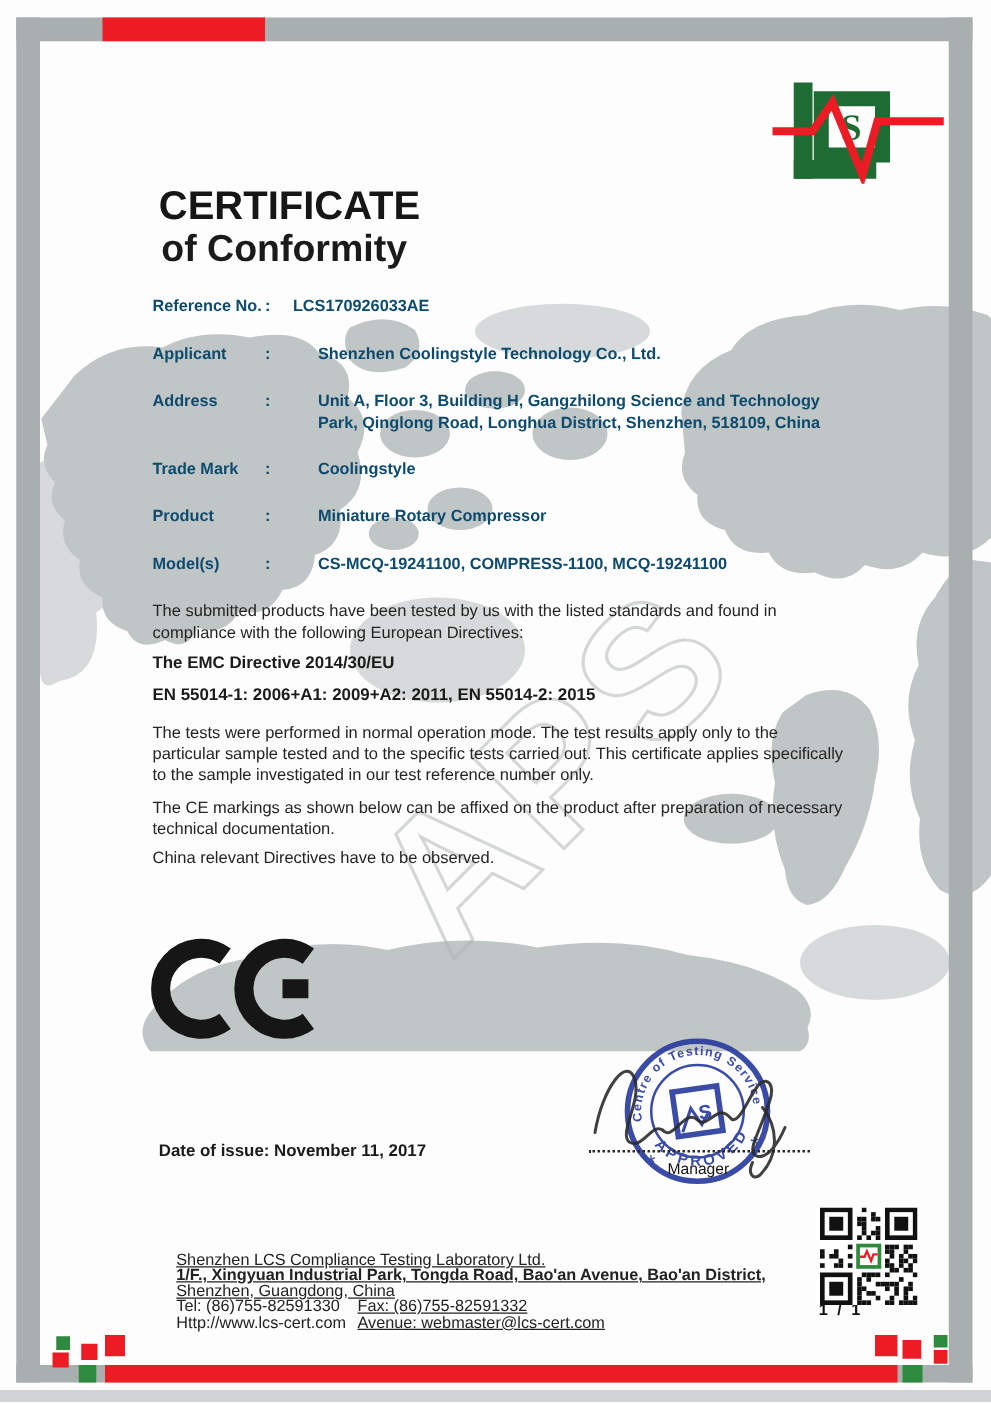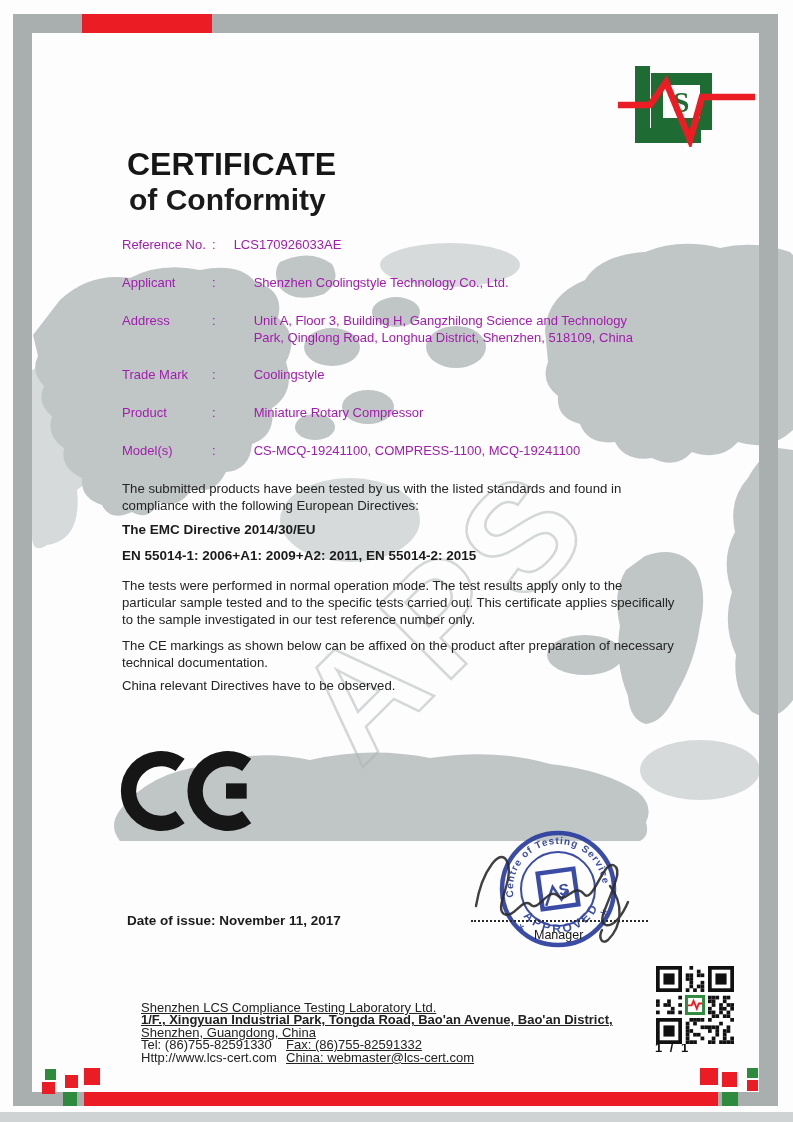--- a/index.html
+++ b/index.html
@@ -15,21 +15,21 @@
   .scan-band{position:absolute;left:0;top:1112px;width:793px;height:10px;background:#cfd3d3;z-index:1;}
 
   
   .map-svg{position:absolute;left:0;top:0;z-index:0;}
 
   
   .content{position:absolute;z-index:2;}
   .title{left:127px;top:146px;font-size:32px;font-weight:bold;letter-spacing:0px;color:#161616;}
   .subtitle{left:129px;top:183px;font-size:30px;font-weight:bold;color:#1a1a1a;}
 
-  .row{position:absolute;left:122px;font-size:13px;font-weight:normal;color:#a21caf;line-height:16.5px;z-index:2;}
+  .row{position:absolute;left:122px;font-size:13px;font-weight:bold;color:#0c4a6e;line-height:16.5px;z-index:2;}
   .row .label{display:inline-block;width:90px;vertical-align:top;}
   .row .colon{display:inline-block;vertical-align:top;}
   .row .value{display:inline-block;vertical-align:top;margin-left:38px;max-width:440px;}
   .row.ref .value{margin-left:18px;}
 
   .para{position:absolute;left:122px;width:555px;font-size:13.2px;line-height:17px;color:#242424;z-index:2;}
   .para.bold{font-weight:bold;color:#1b1b1b;font-size:13.5px;}
 
   .date-line{position:absolute;left:127px;top:913px;font-size:13.5px;font-weight:bold;color:#1b1b1b;z-index:2;}
 
@@ -179,21 +179,21 @@
     </g>
   </svg>
   <div class="sig-line"></div>
   <div class="manager">Manager</div>
 
   <div class="footer">
     <div>Shenzhen LCS Compliance Testing Laboratory Ltd.</div>
     <div class="bold">1/F., Xingyuan Industrial Park, Tongda Road, Bao'an Avenue, Bao'an District,</div>
     <div>Shenzhen, Guangdong, China</div>
     <div class="cols"><span>Tel: (86)755-82591330</span><span>Fax: (86)755-82591332</span></div>
-    <div class="cols"><span>Http://www.lcs-cert.com</span><span>China: webmaster@lcs-cert.com</span></div>
+    <div class="cols"><span>Http://www.lcs-cert.com</span><span>Avenue: webmaster@lcs-cert.com</span></div>
   </div>
   <div class="page-indicator">1 / 1</div>
 
   <svg class="qr" width="78" height="78" viewBox="0 0 21 21">
     <rect x="0" y="0" width="21" height="21" fill="#ffffff"></rect>
     <g id="qr-modules" fill="#111111">
         <rect x="9" y="0" width="1" height="1"></rect>
         <rect x="11" y="1" width="1" height="1"></rect>
         <rect x="8" y="2" width="1" height="1"></rect>
         <rect x="9" y="2" width="1" height="1"></rect>

